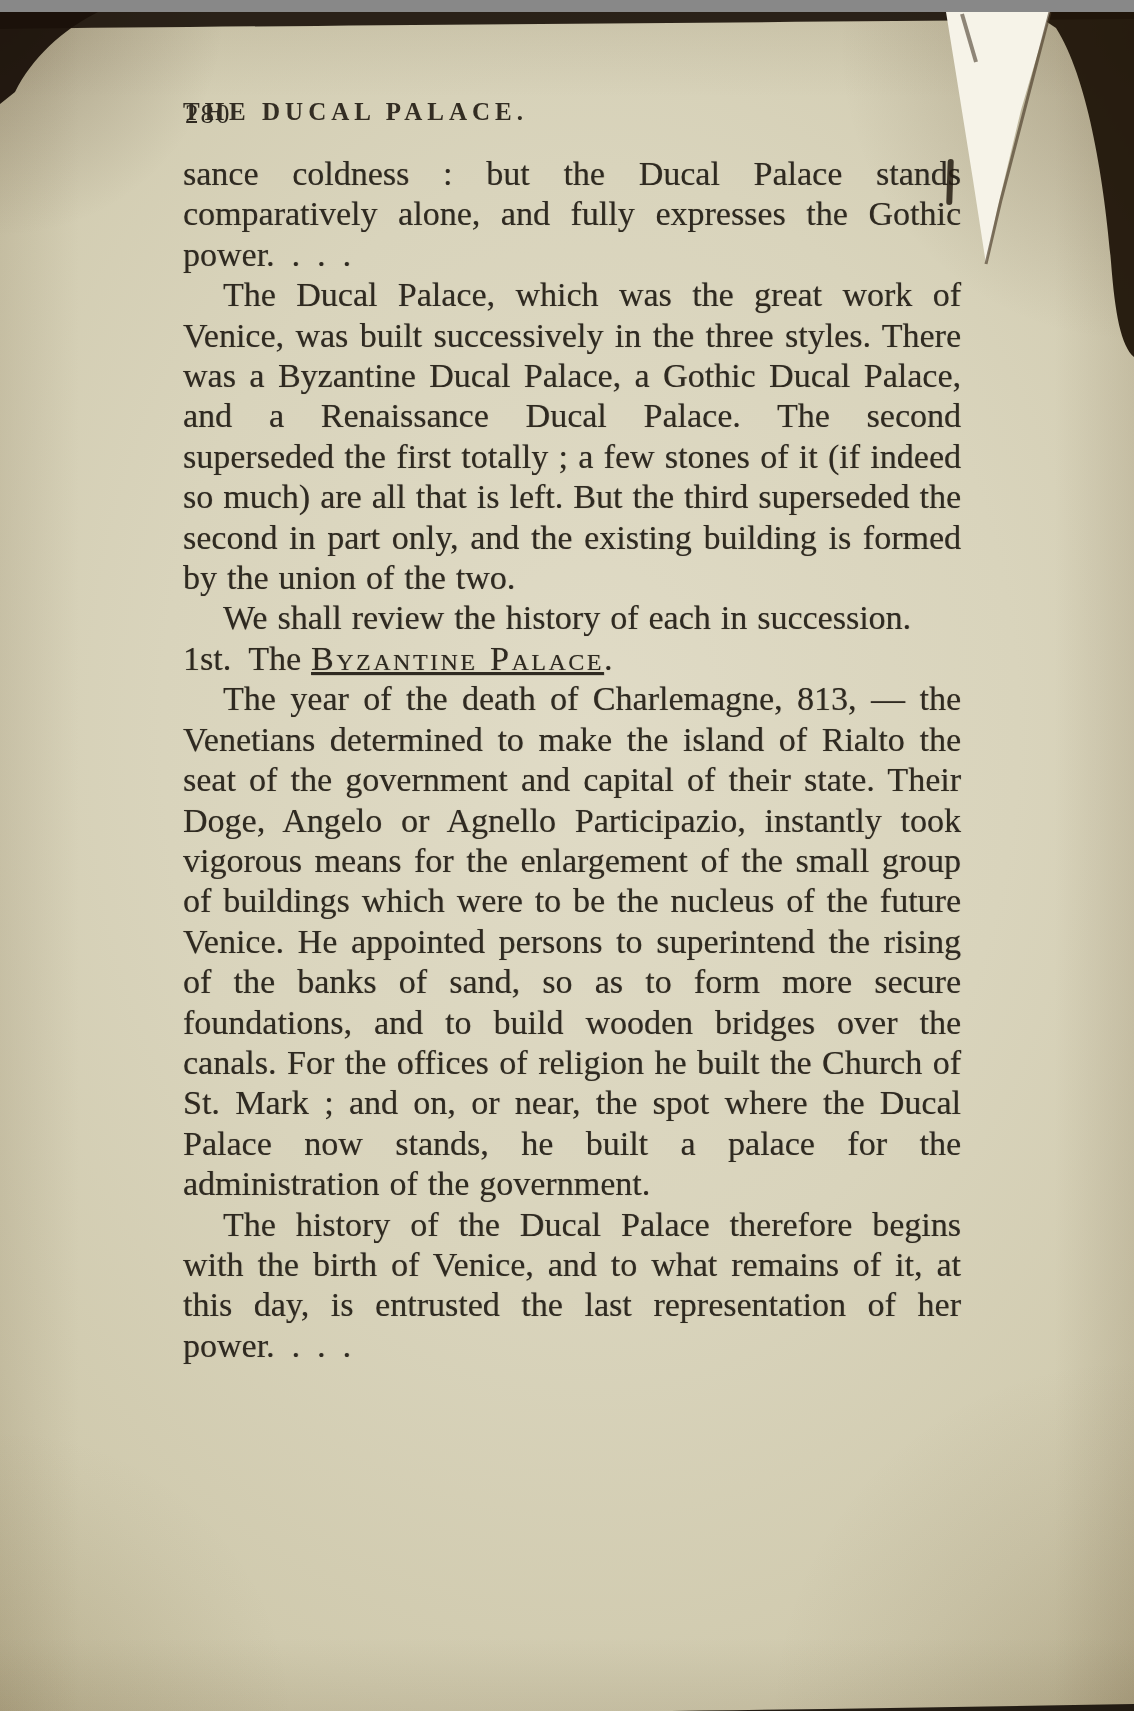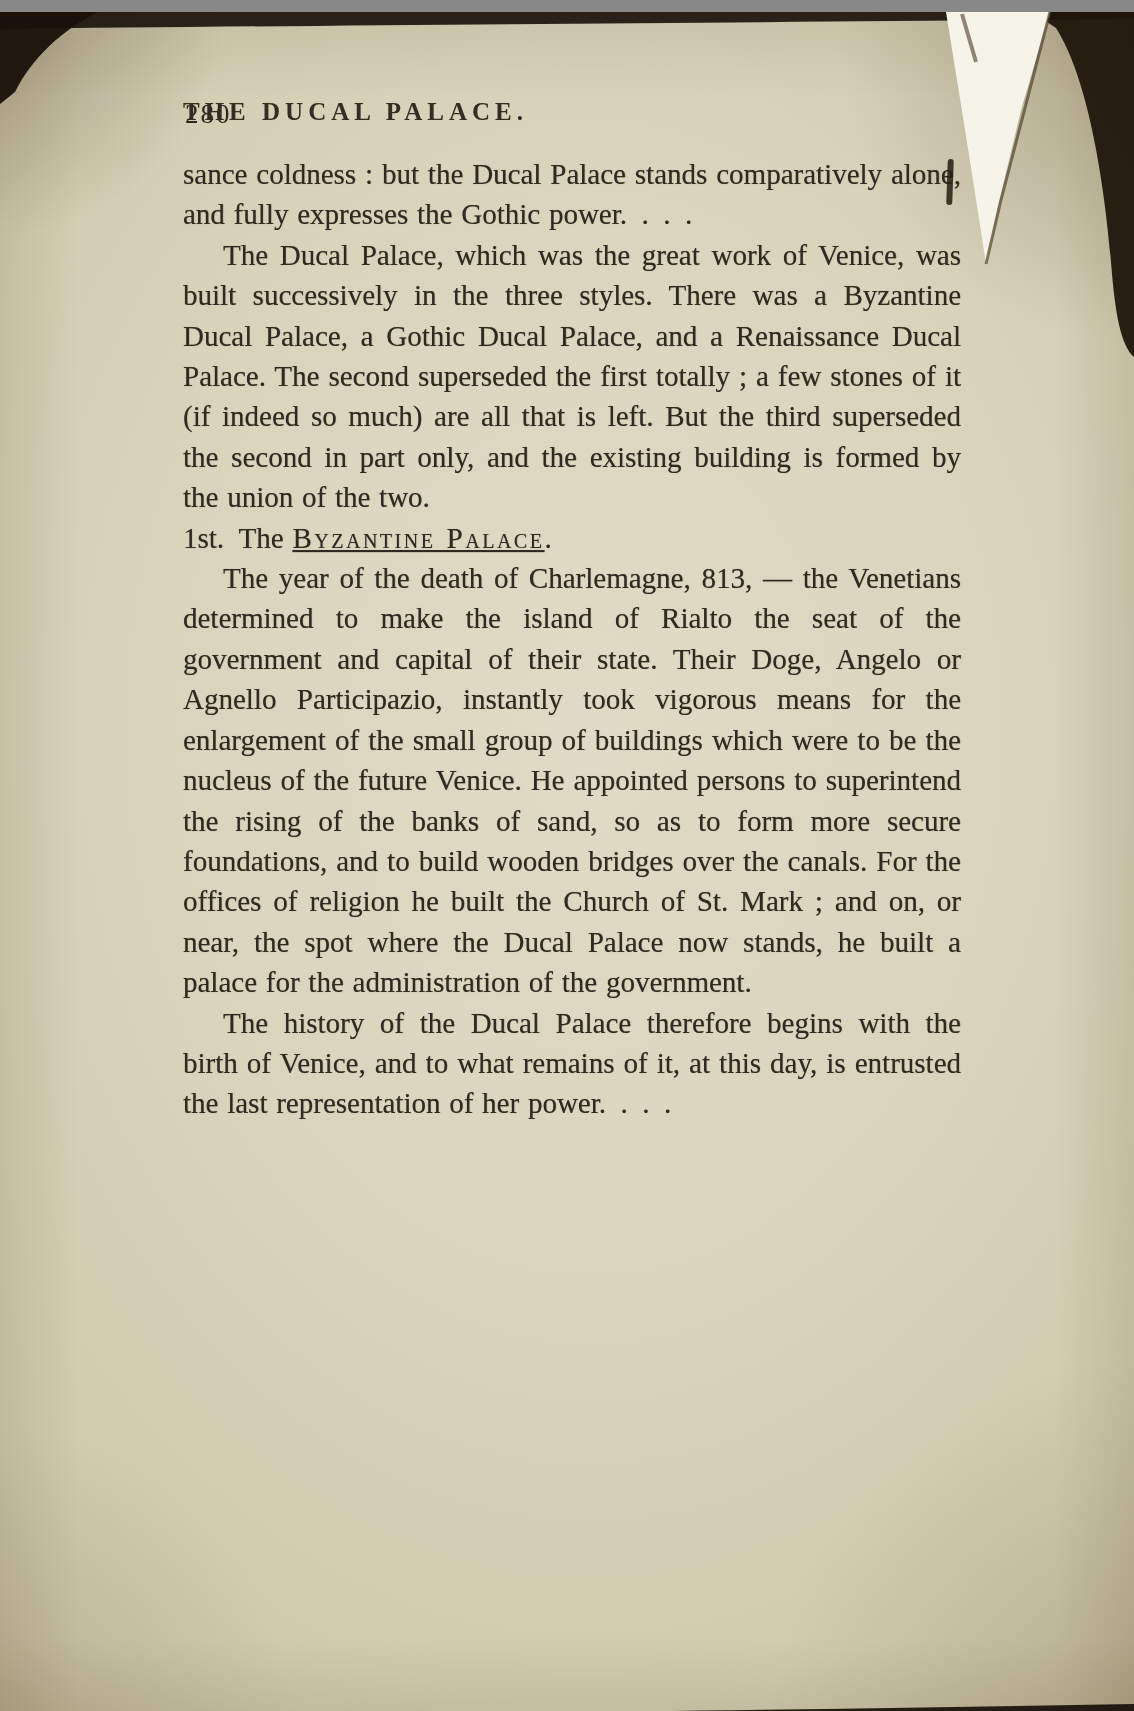--- a/index.html
+++ b/index.html
@@ -30,21 +30,21 @@
     font-size:27px; letter-spacing:2px;
   }
   .running-title {
     display:block; text-align:left;
     font-size:25px; font-weight:bold; letter-spacing:5px;
     padding-top:2px;
     color:#332d23;
   }
   .body {
     position:absolute; top:142px; left:183px; width:778px;
-    font-size:29px; line-height:40.4px;
+    font-size:34px; line-height:40.4px;
     text-align:justify;
     word-spacing:1.5px;
     text-shadow:0.3px 0.3px 0.7px rgba(47,42,33,0.5);
   }
   p.para { margin:0; }
   p.indent { text-indent:40px; }
   .smallcaps { font-variant:small-caps; letter-spacing:2.5px;text-decoration:underline; }
 </style>
 </head>
 <body>
@@ -54,20 +54,21 @@
   <div class="vignette"></div>
 
   <div class="header">
     <span class="pagenum">280</span>
     <span class="running-title">THE DUCAL PALACE.</span>
   </div>
 
   <div class="body" id="text-body">
       <p class="para"><span>sance coldness : but the Ducal Palace stands comparatively alone, and fully expresses the Gothic power. . . .</span></p>
       <p class="para indent"><span>The Ducal Palace, which was the great work of Venice, was built successively in the three styles. There was a Byzantine Ducal Palace, a Gothic Ducal Palace, and a Renaissance Ducal Palace. The second superseded the first totally ; a few stones of it (if indeed so much) are all that is left. But the third superseded the second in part only, and the existing building is formed by the union of the two.</span></p>
+      <p class="para indent"><span>We shall review the history of each in succession.</span></p>
       <p class="para"><span>1st. The </span><span class="smallcaps">Byzantine Palace</span><span>.</span></p>
       <p class="para indent"><span>The year of the death of Charlemagne, 813, — the Venetians determined to make the island of Rialto the seat of the government and capital of their state. Their Doge, Angelo or Agnello Participazio, instantly took vigorous means for the enlargement of the small group of buildings which were to be the nucleus of the future Venice. He appointed persons to superintend the rising of the banks of sand, so as to form more secure foundations, and to build wooden bridges over the canals. For the offices of religion he built the Church of St. Mark ; and on, or near, the spot where the Ducal Palace now stands, he built a palace for the administration of the government.</span></p>
       <p class="para indent"><span>The history of the Ducal Palace therefore begins with the birth of Venice, and to what remains of it, at this day, is entrusted the last representation of her power. . . .</span></p>
     </div>
 
   <svg class="artifacts" viewBox="0 0 1134 1711" aria-hidden="true">
 
     <path d="M0,0 H1134 V7 C820,10 340,13 0,17 Z" fill="#1c130c" opacity="0.92"></path>
 
     <path d="M0,0 L98,0 C62,18 32,46 15,80 L0,92 Z" fill="#1a110a" opacity="0.95"></path>

